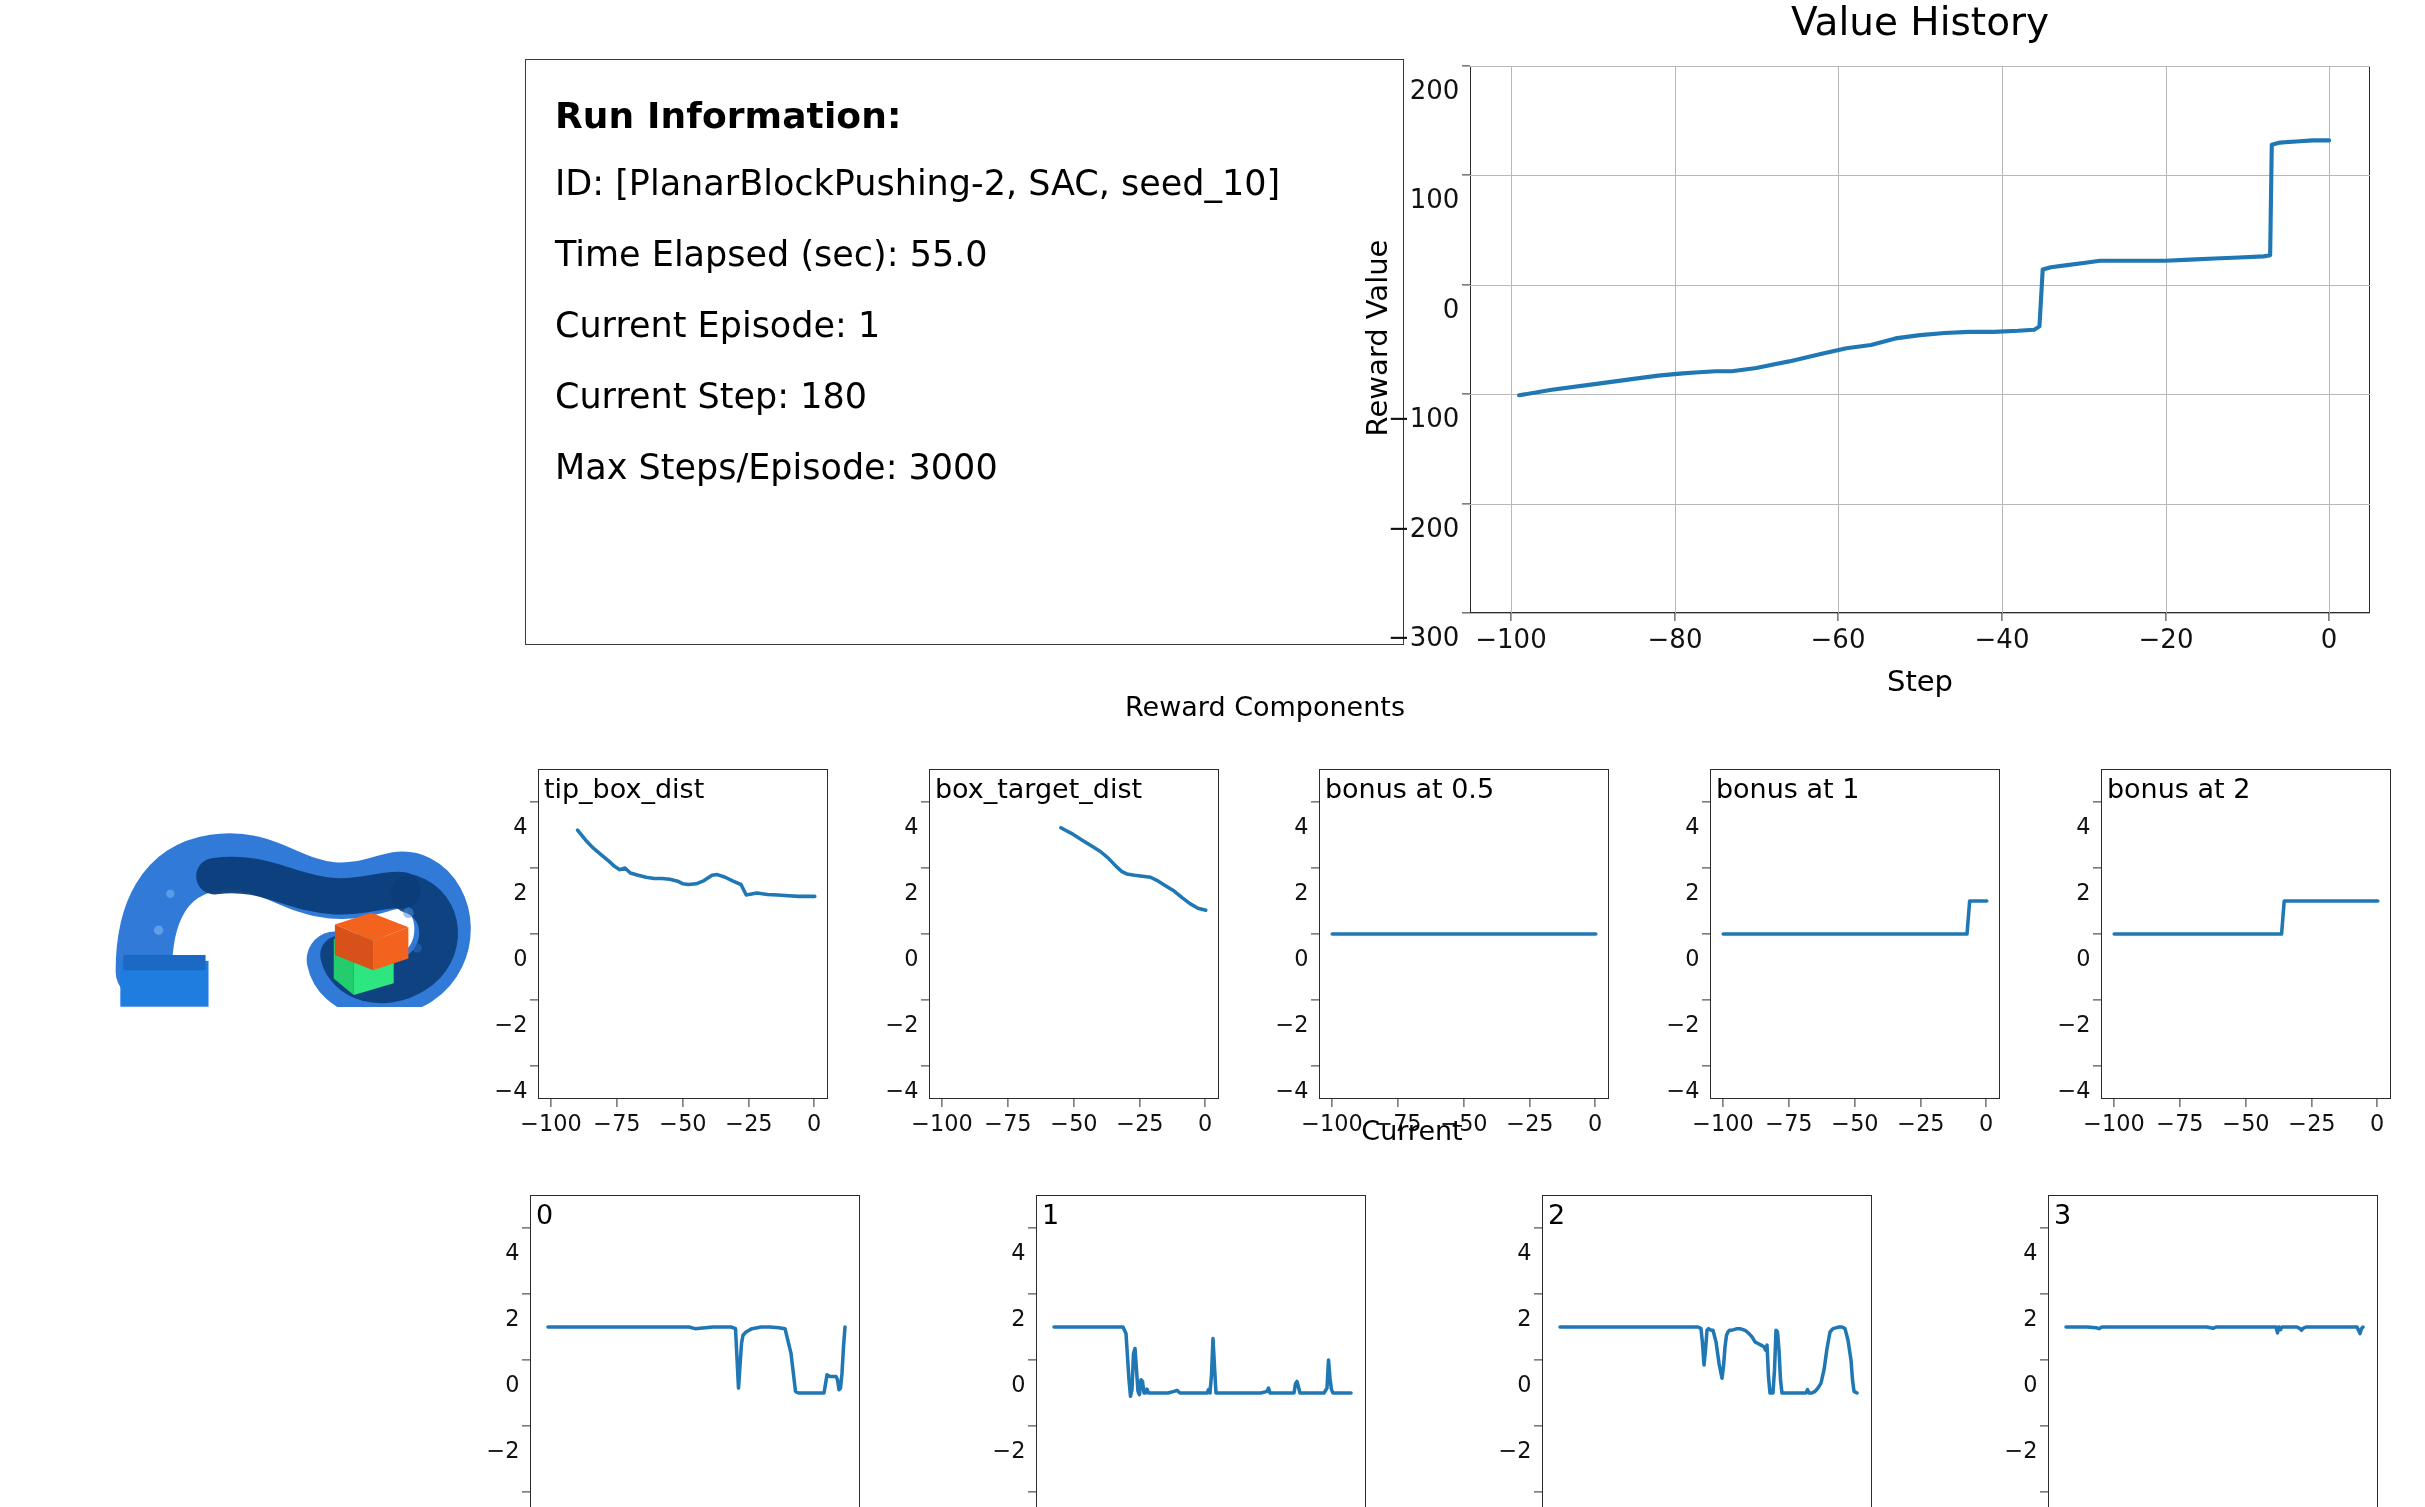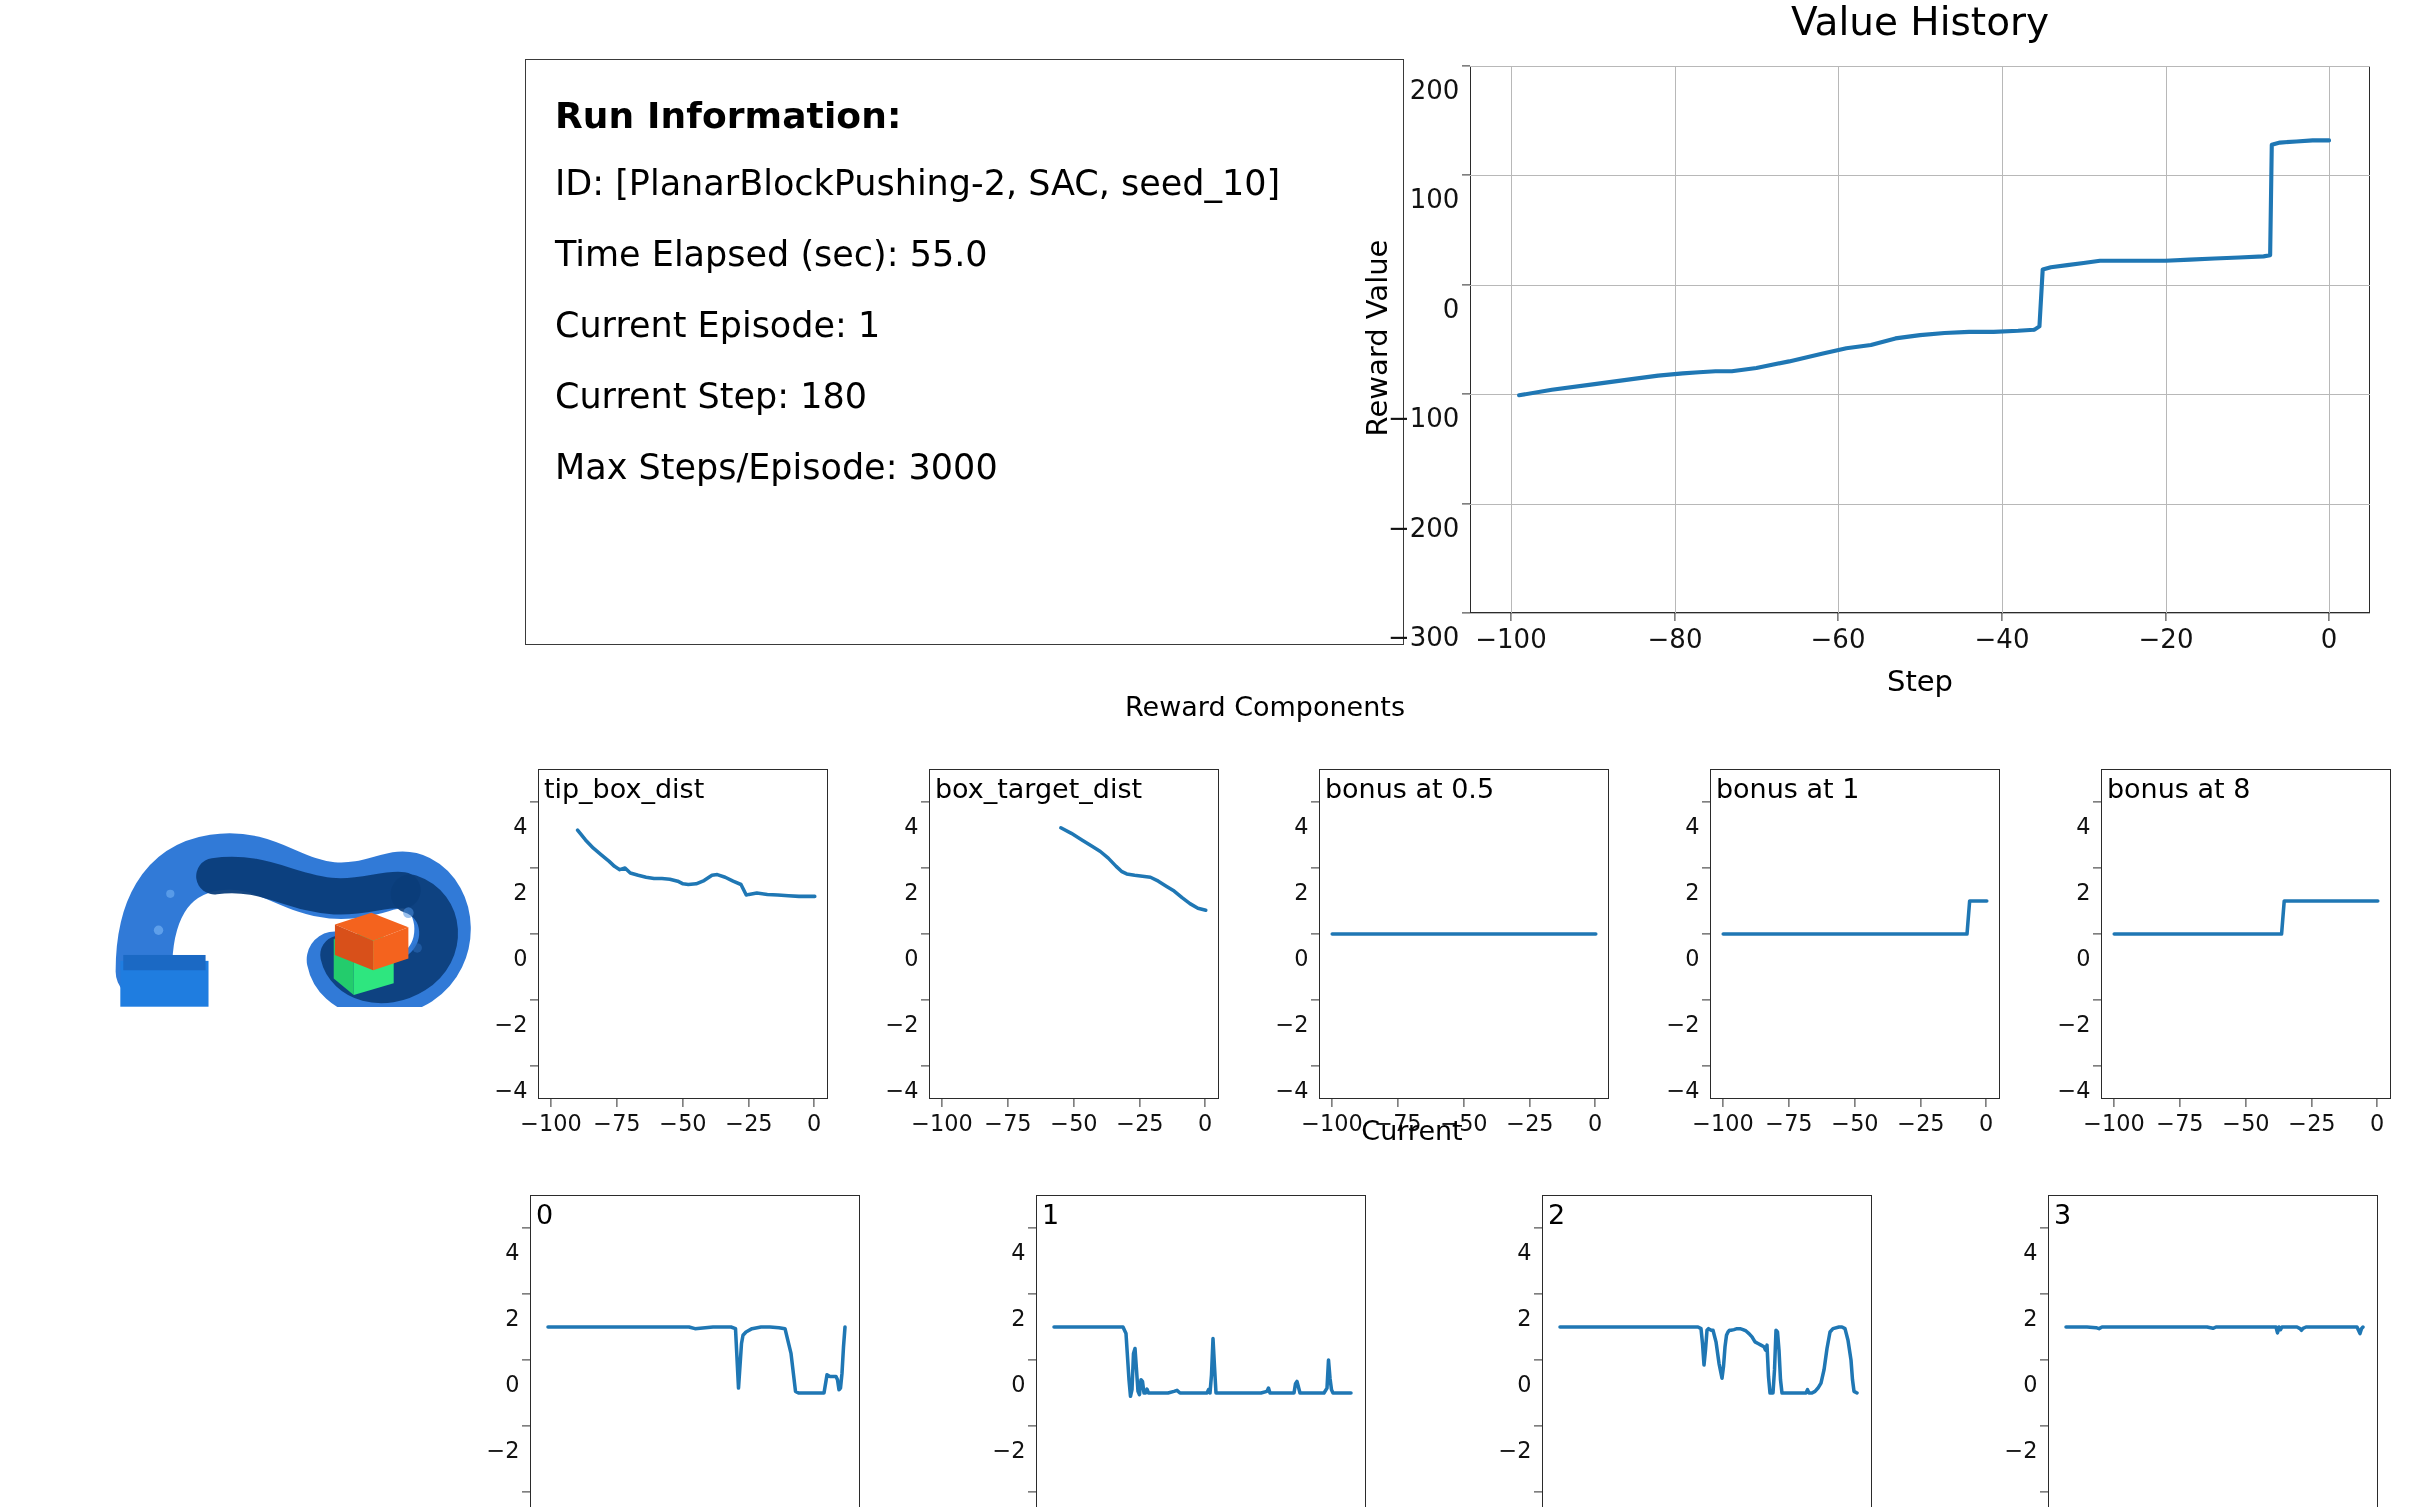--- a/index.html
+++ b/index.html
@@ -382,21 +382,21 @@
     <div class="tickmark-x" style="left: 276px;"></div>
     <div class="xtick" style="left: 276px;">
       <span>0</span>
     </div>
     <svg width="290" height="330" viewBox="0 0 492 560">
       <polyline points="22.36,280.00 436.09,280.00 440.56,224.00 469.64,224.00" fill="none" stroke="#1f77b4" stroke-width="6" stroke-linejoin="round" stroke-linecap="round"></polyline>
     </svg>
   </div>
 <div class="plot smallplot rc" id="rc-4">
   <div class="frame"></div>
-  <div class="inline-label">bonus at 8</div>
+  <div class="inline-label">bonus at 2</div>
 <div class="tickmark-y" style="top: 33px;"></div>
     <div class="ytick" style="top: 33px;">
       <span>4</span>
     </div>
     <div class="tickmark-y" style="top: 99px;"></div>
     <div class="ytick" style="top: 99px;">
       <span>2</span>
     </div>
     <div class="tickmark-y" style="top: 165px;"></div>
     <div class="ytick" style="top: 165px;">

